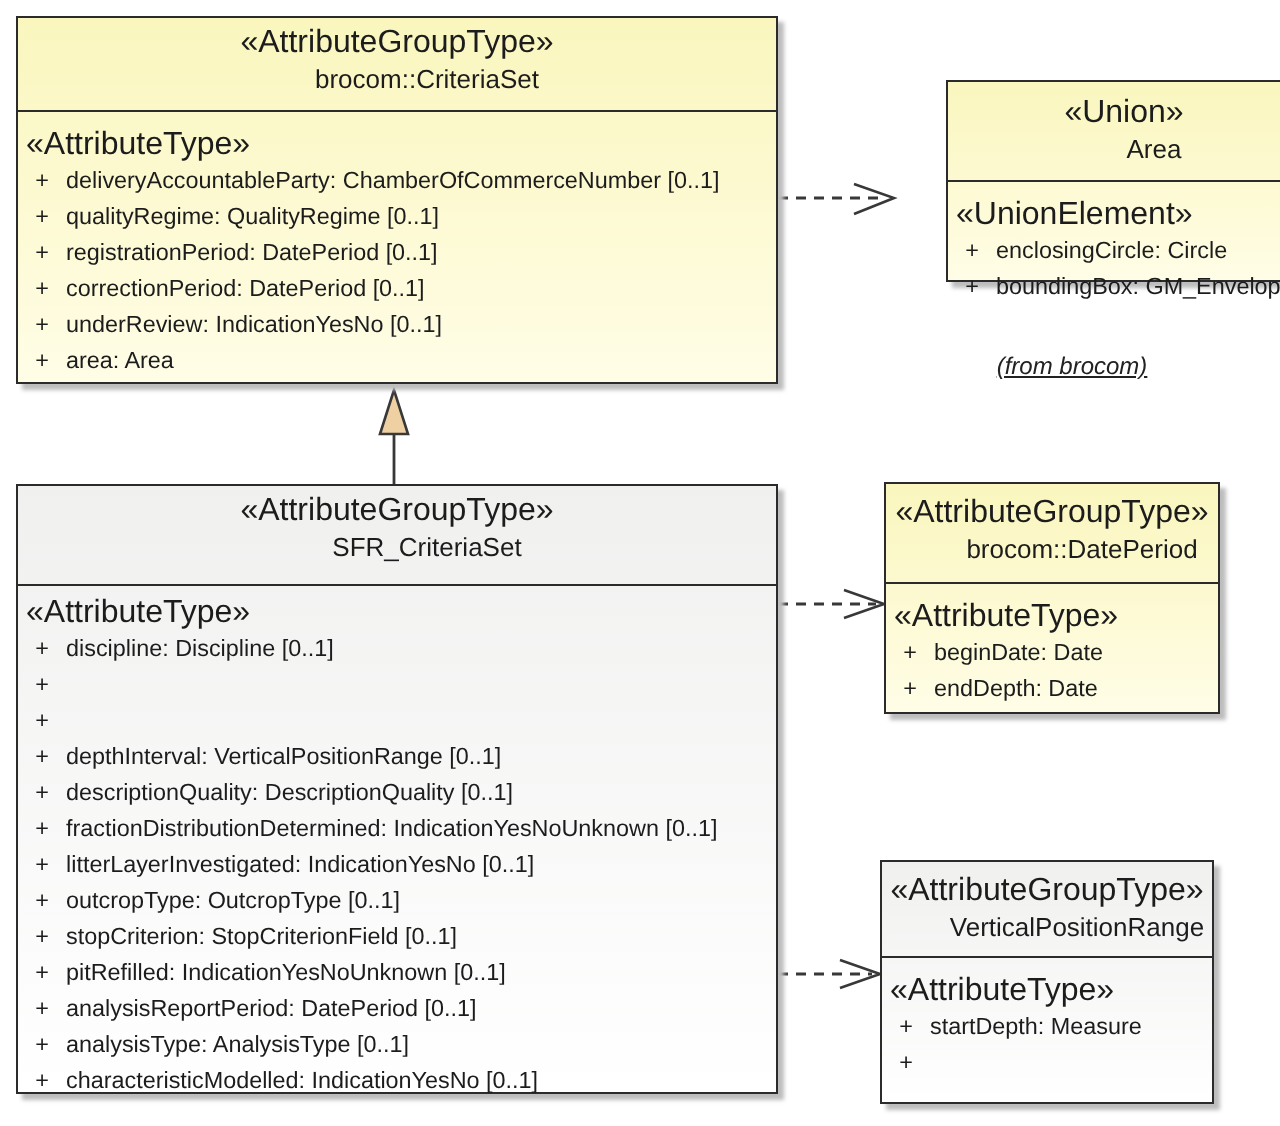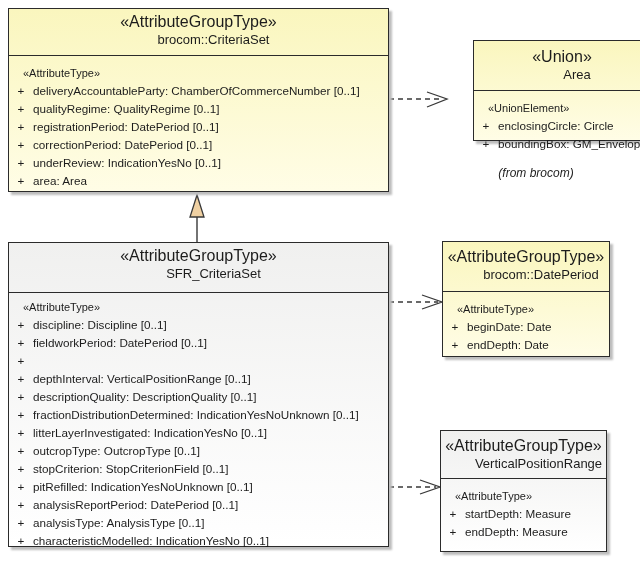--- a/index.html
+++ b/index.html
@@ -14,21 +14,21 @@
   .canvas{position:relative;width:640px;height:563px;background:var(--canvas_bg);overflow:hidden;}
   .connectors{position:absolute;left:0;top:0;width:640px;height:563px;pointer-events:none;}
   .uml-class{position:absolute;border:1.5px solid var(--border);
     box-shadow:3px 3px 2px var(--shadow);color:var(--text);}
   .uml-class.yellow{background:linear-gradient(180deg,var(--yellow_top) 0%,var(--yellow_bottom) 100%);}
   .uml-class.plain{background:linear-gradient(180deg,var(--plain_top) 0%,var(--plain_bottom) 100%);}
   .hdr{border-bottom:1.5px solid var(--border);text-align:center;padding-top:4px;overflow:hidden;}
   .stereo{font-size:16px;line-height:18px;}
   .cname{font-size:13px;font-weight:normal;line-height:18px;margin-left:30px;}
   .body{padding-top:8px;}
-  .comp-stereo{font-size:11px;line-height:18px;padding-left:14px;}
+  .comp-stereo{font-size:16px;line-height:18px;padding-left:4px;}
   .attr{display:flex;font-size:11.7px;line-height:18px;}
   .attr .vis{flex:0 0 24px;text-align:center;}
   .attr .txt{white-space:nowrap;}
   .caption{position:absolute;font-size:12px;font-style:italic;color:#222;text-align:center;}
 </style>
 </head>
 <body>
 
 <div class="canvas">
 
@@ -99,36 +99,35 @@
       <div class="attr">
           <span class="vis">+</span>
           <span class="txt">enclosingCircle: Circle</span>
         </div>
       <div class="attr">
           <span class="vis">+</span>
           <span class="txt">boundingBox: GM_Envelope</span>
         </div>
     </div>
   </div>
-  <div class="caption" style="left:447px;top:166px;width:178px;">(from brocom)</div>
+  <div class="caption" style="left:447px;top:176px;width:178px;text-decoration:underline;">(from brocom)</div>
 
   <div class="uml-class plain" style="left:8px;top:242px;width:381px;height:305px;">
     <div class="hdr" style="height:50px;">
       <div class="stereo">«AttributeGroupType»</div>
       <div class="cname">SFR_CriteriaSet</div>
     </div>
     <div class="body" style="padding-top:5px;">
       <div class="comp-stereo">«AttributeType»</div>
       <div class="attr">
           <span class="vis">+</span>
           <span class="txt">discipline: Discipline [0..1]</span>
         </div>
       <div class="attr">
           <span class="vis">+</span>
-          <span class="txt">fieldworkPeriod: DatePeriod [0..1]</span>
         </div>
       <div class="attr">
           <span class="vis">+</span>
         </div>
       <div class="attr">
           <span class="vis">+</span>
           <span class="txt">depthInterval: VerticalPositionRange [0..1]</span>
         </div>
       <div class="attr">
           <span class="vis">+</span>
@@ -193,18 +192,17 @@
       <div class="cname">VerticalPositionRange</div>
     </div>
     <div class="body">
       <div class="comp-stereo">«AttributeType»</div>
       <div class="attr">
           <span class="vis">+</span>
           <span class="txt">startDepth: Measure</span>
         </div>
       <div class="attr">
           <span class="vis">+</span>
-          <span class="txt">endDepth: Measure</span>
         </div>
     </div>
   </div>
 
 </div>
 
 </body></html>

